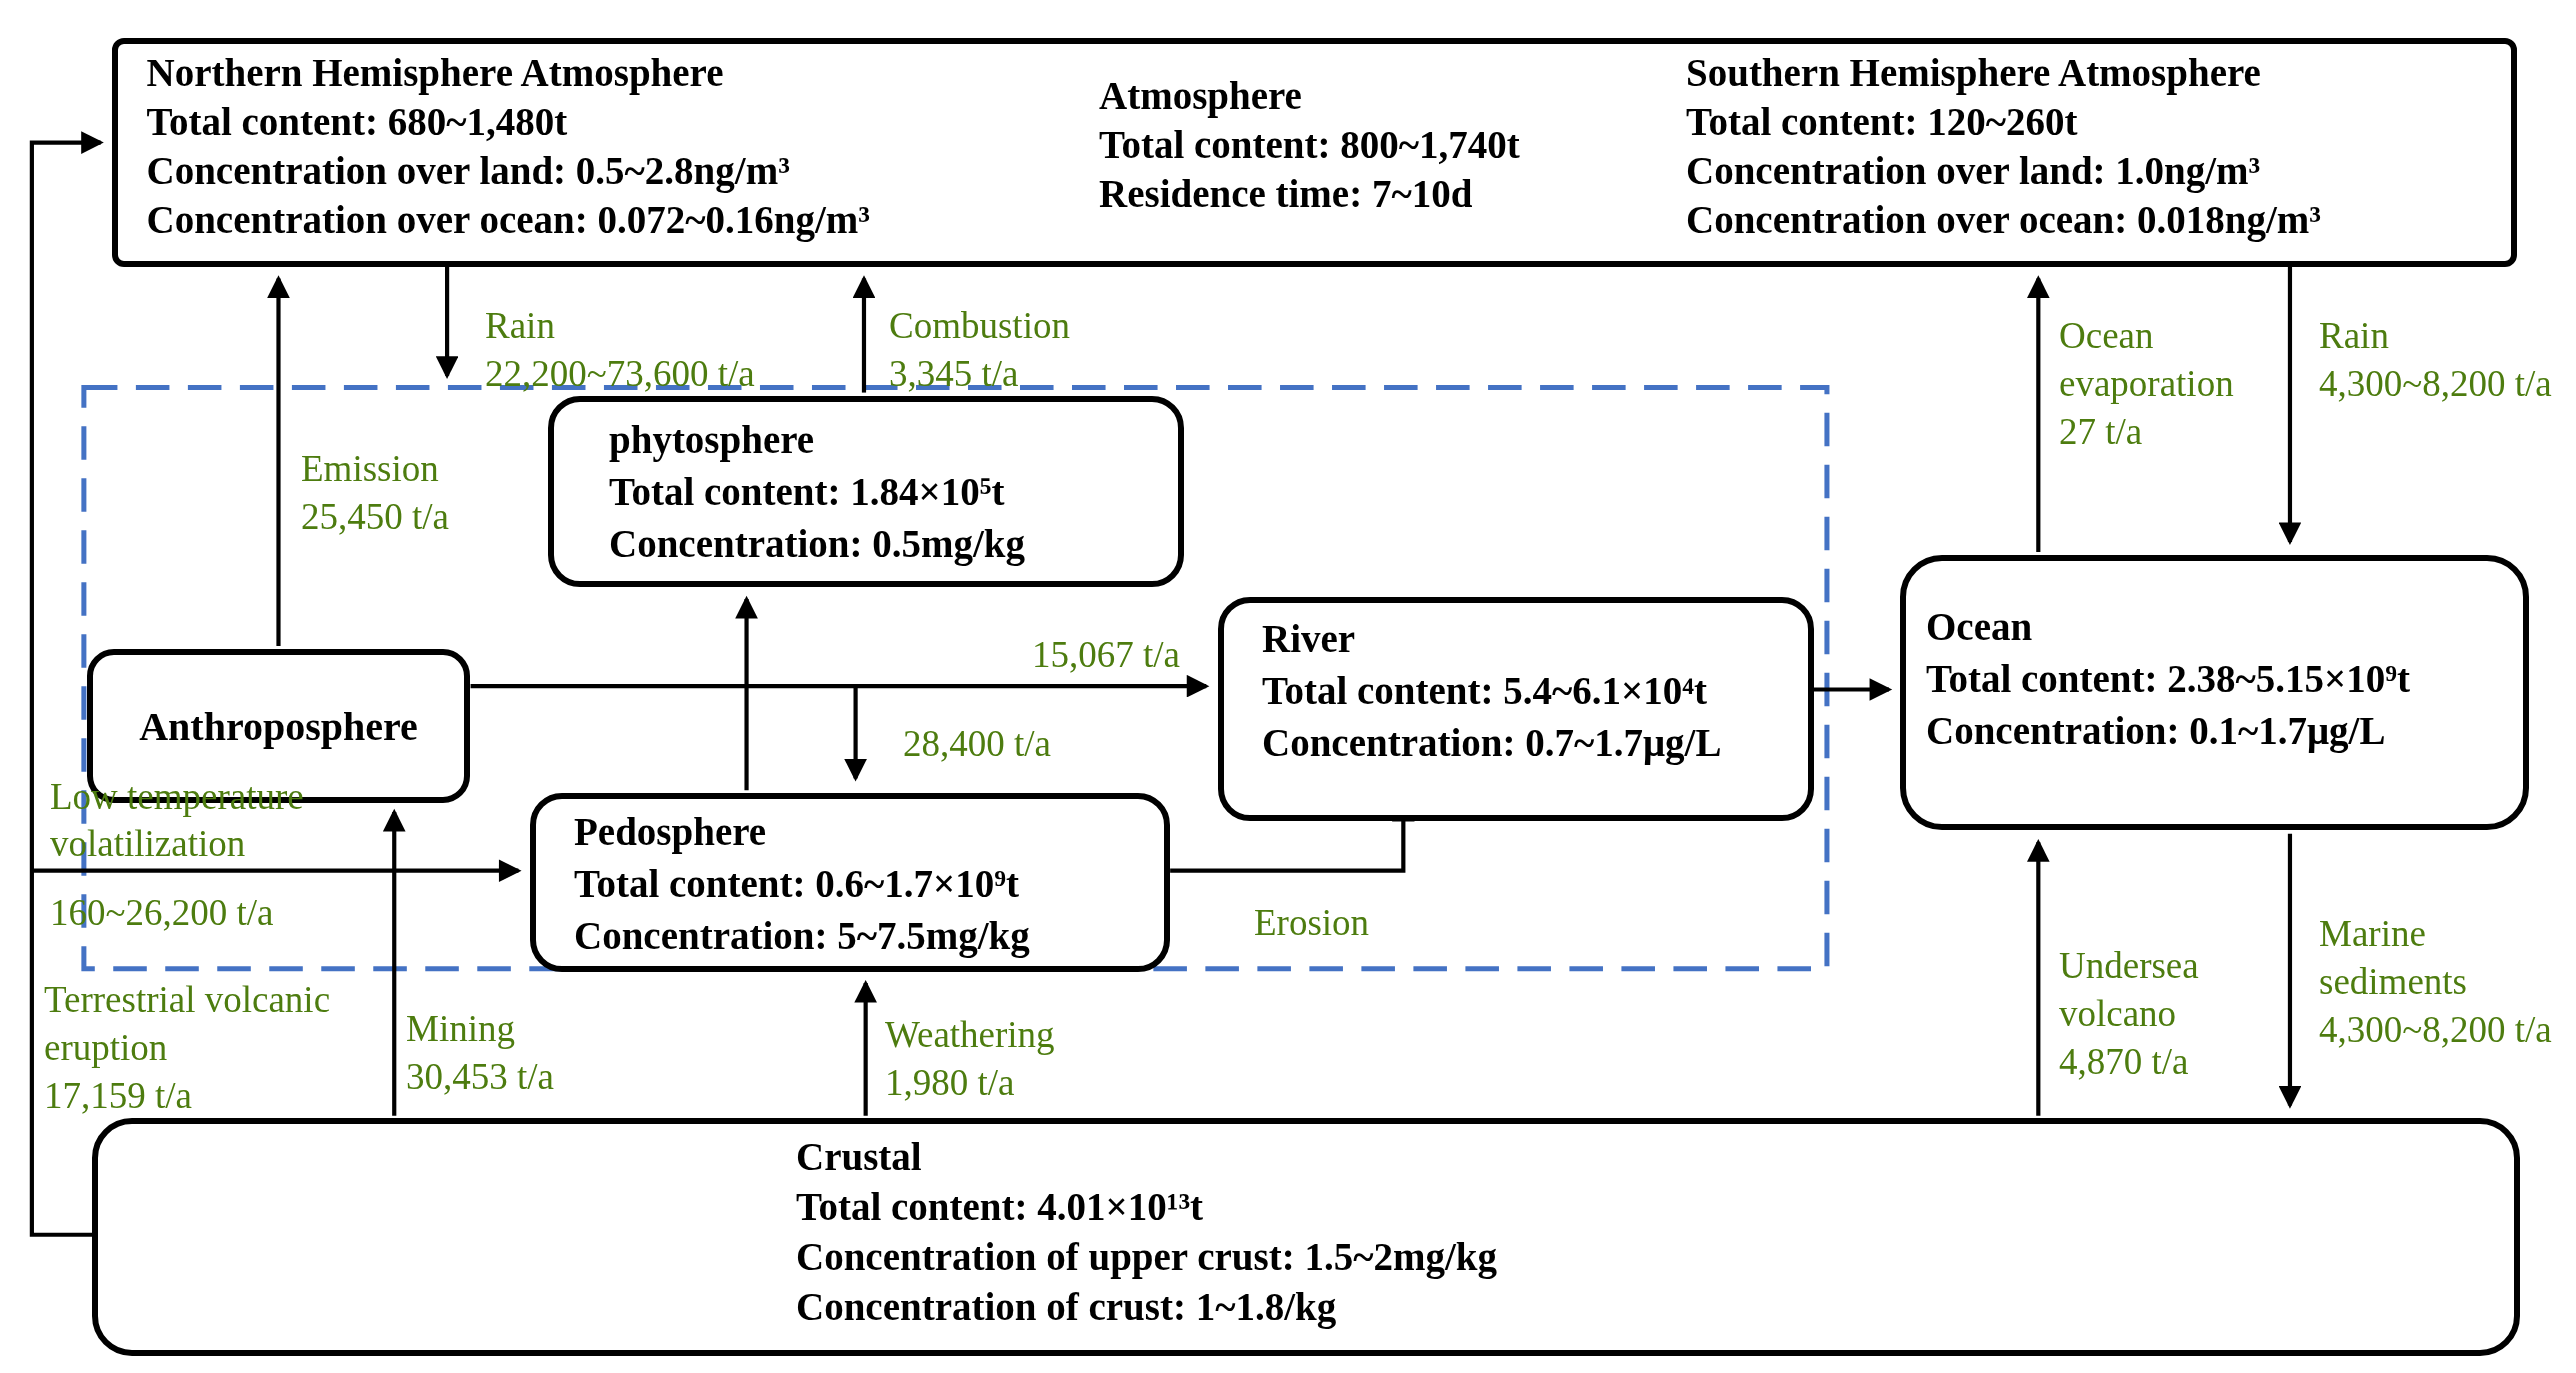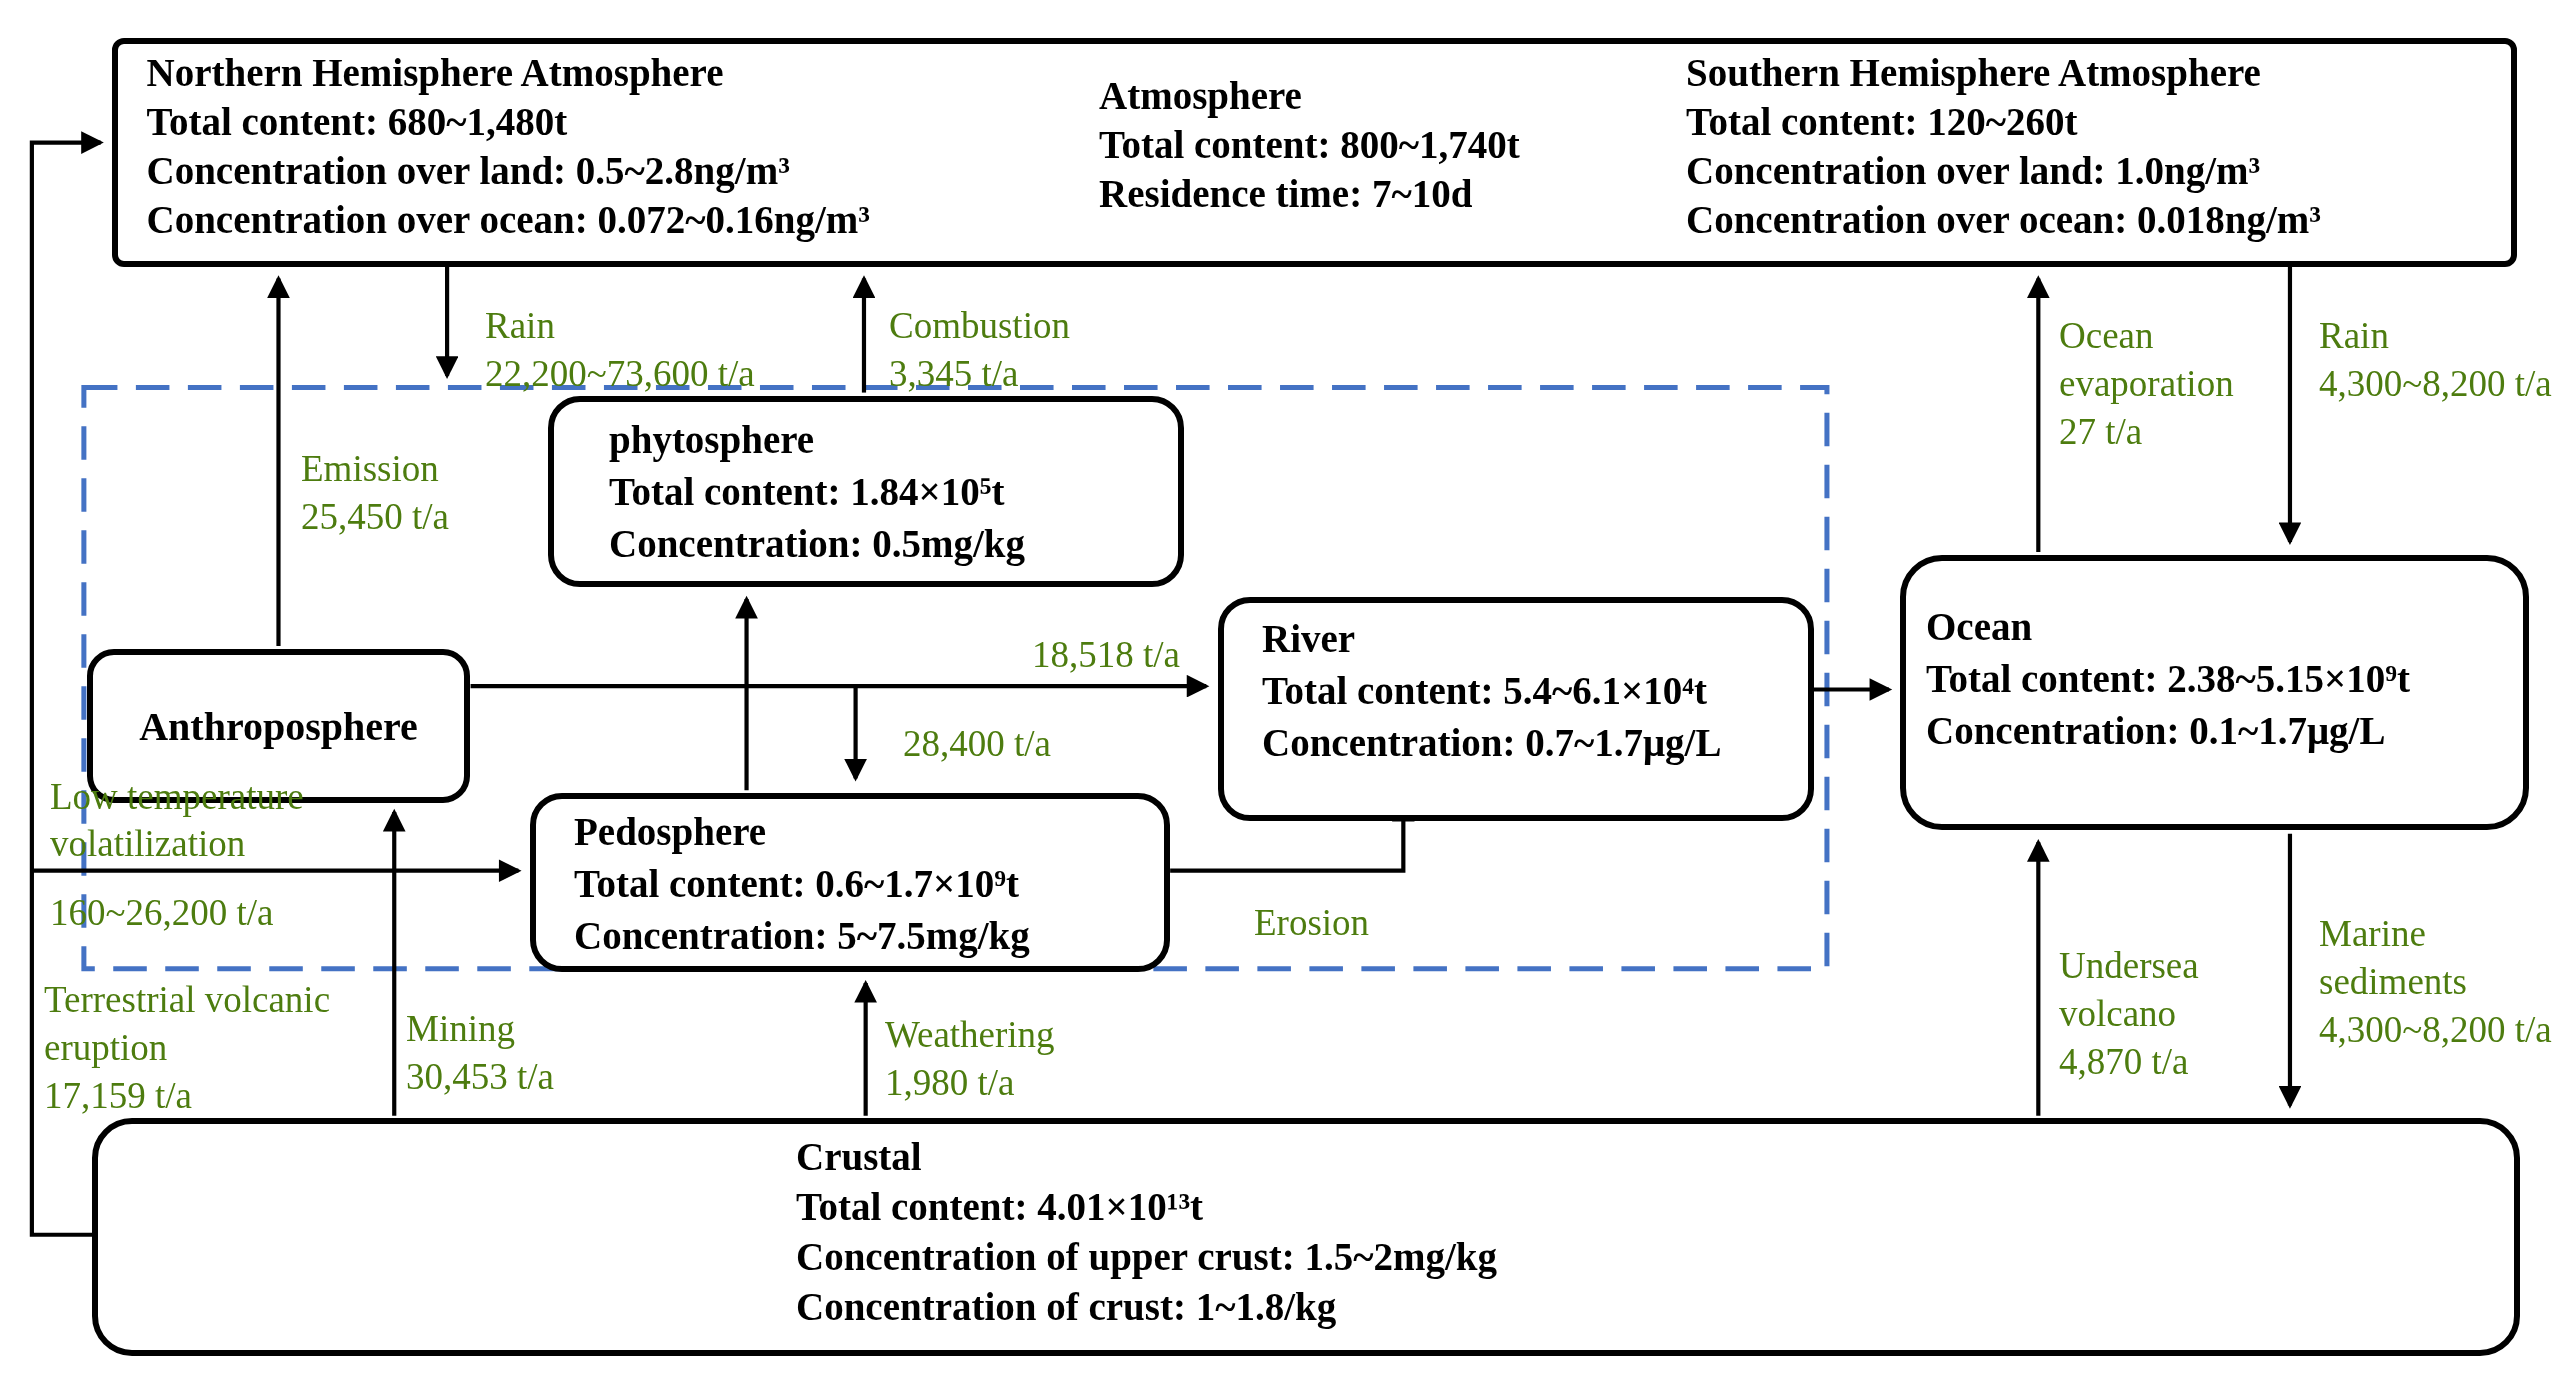--- a/index.html
+++ b/index.html
@@ -140,21 +140,21 @@
     <div>Ocean</div>
     <div>evaporation</div>
     <div>27 t/a</div>
   </div>
 
   <div class="lbl" style="left:2319px;top:312px;">
     <div>Rain</div>
     <div>4,300~8,200 t/a</div>
   </div>
 
-  <div class="lbl" style="left:1032px;top:631px;">18,518 t/a</div>
+  <div class="lbl" style="left:1032px;top:631px;">15,067 t/a</div>
 
   <div class="lbl" style="left:903px;top:720px;">28,400 t/a</div>
 
   <div class="lbl" style="left:50px;top:773px;line-height:47px;">
     <div>Low temperature</div>
     <div>volatilization</div>
   </div>
   <div class="lbl" style="left:50px;top:889px;">160~26,200 t/a</div>
 
   <div class="lbl" style="left:1254px;top:899px;">Erosion</div>

